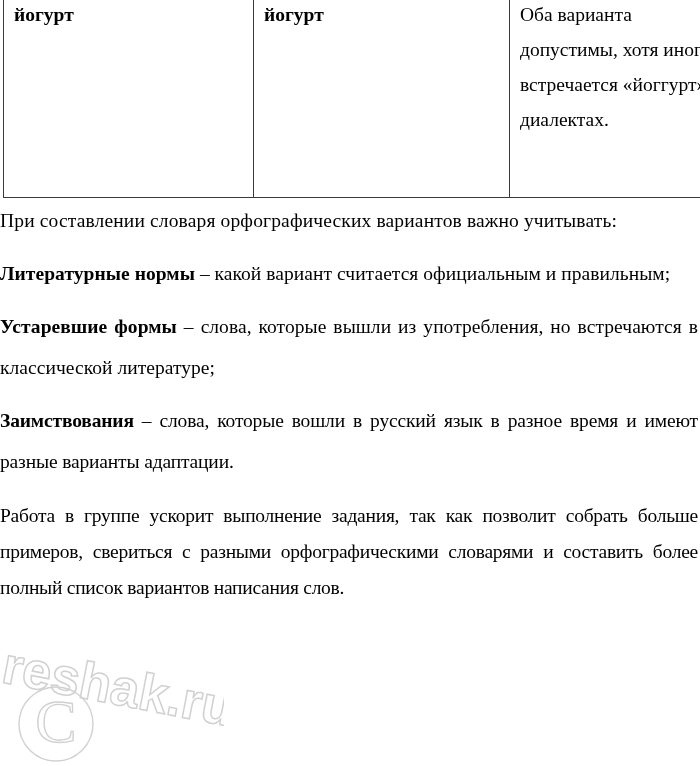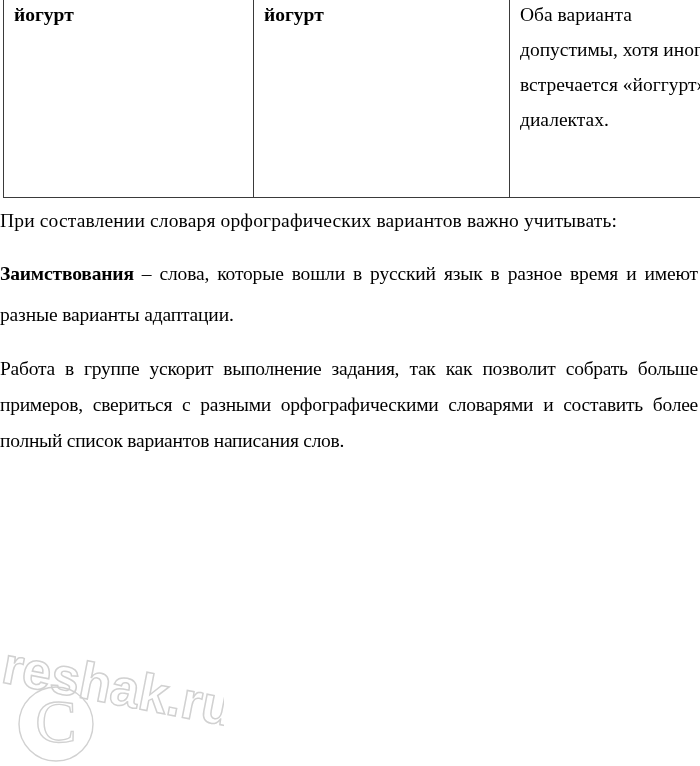--- a/index.html
+++ b/index.html
@@ -105,21 +105,27 @@
       </tr>
     </tbody>
   </table>
 
   <div id="prose">
 
     <p class="para p-intro">
       <span>При составлении словаря орфографических вариантов важно учитывать:</span>
     </p>
 
+    <p class="para p-lit">
+      <span class="lead">Литературные нормы</span><span> – какой вариант считается официальным и правильным;</span>
+    </p>
 
+    <p class="para p-obs">
+      <span class="lead">Устаревшие формы</span><span> – слова, которые вышли из употребления, но встречаются в классической литературе;</span>
+    </p>
 
 
     <p class="para p-zaim">
       <span class="lead">Заимствования</span><span> – слова, которые вошли в русский язык в разное время и имеют разные варианты адаптации.</span>
     </p>
 
     <p class="para p-final">
       <span>Работа в группе ускорит выполнение задания, так как позволит собрать больше примеров, свериться с разными орфографическими словарями и составить более полный список вариантов написания слов.</span>
     </p>
 

